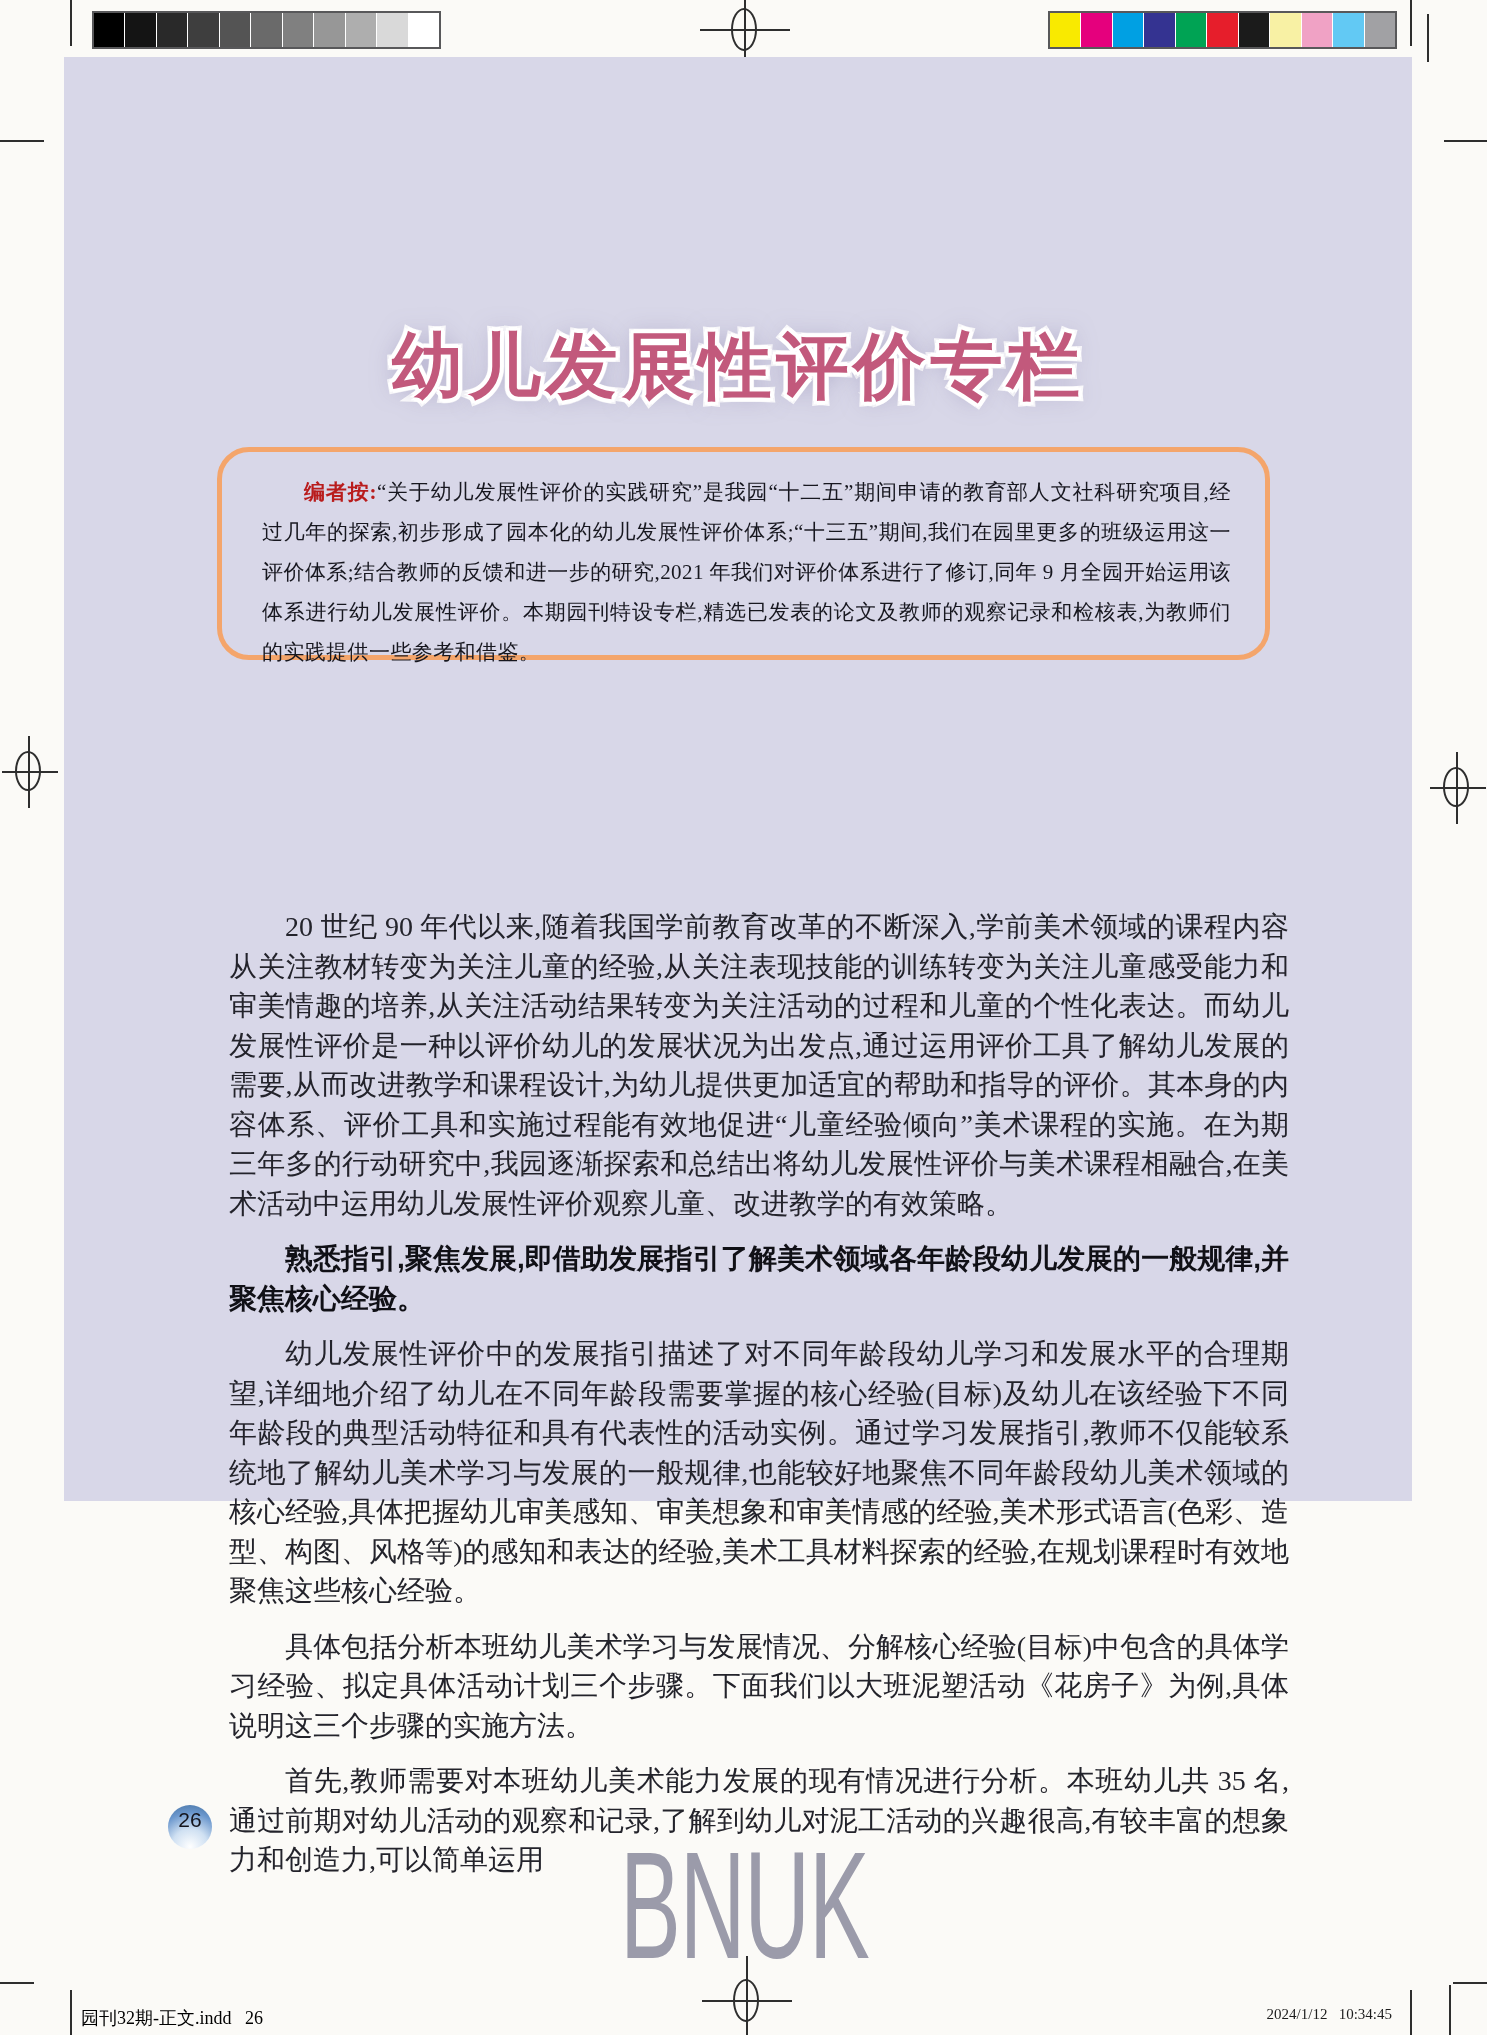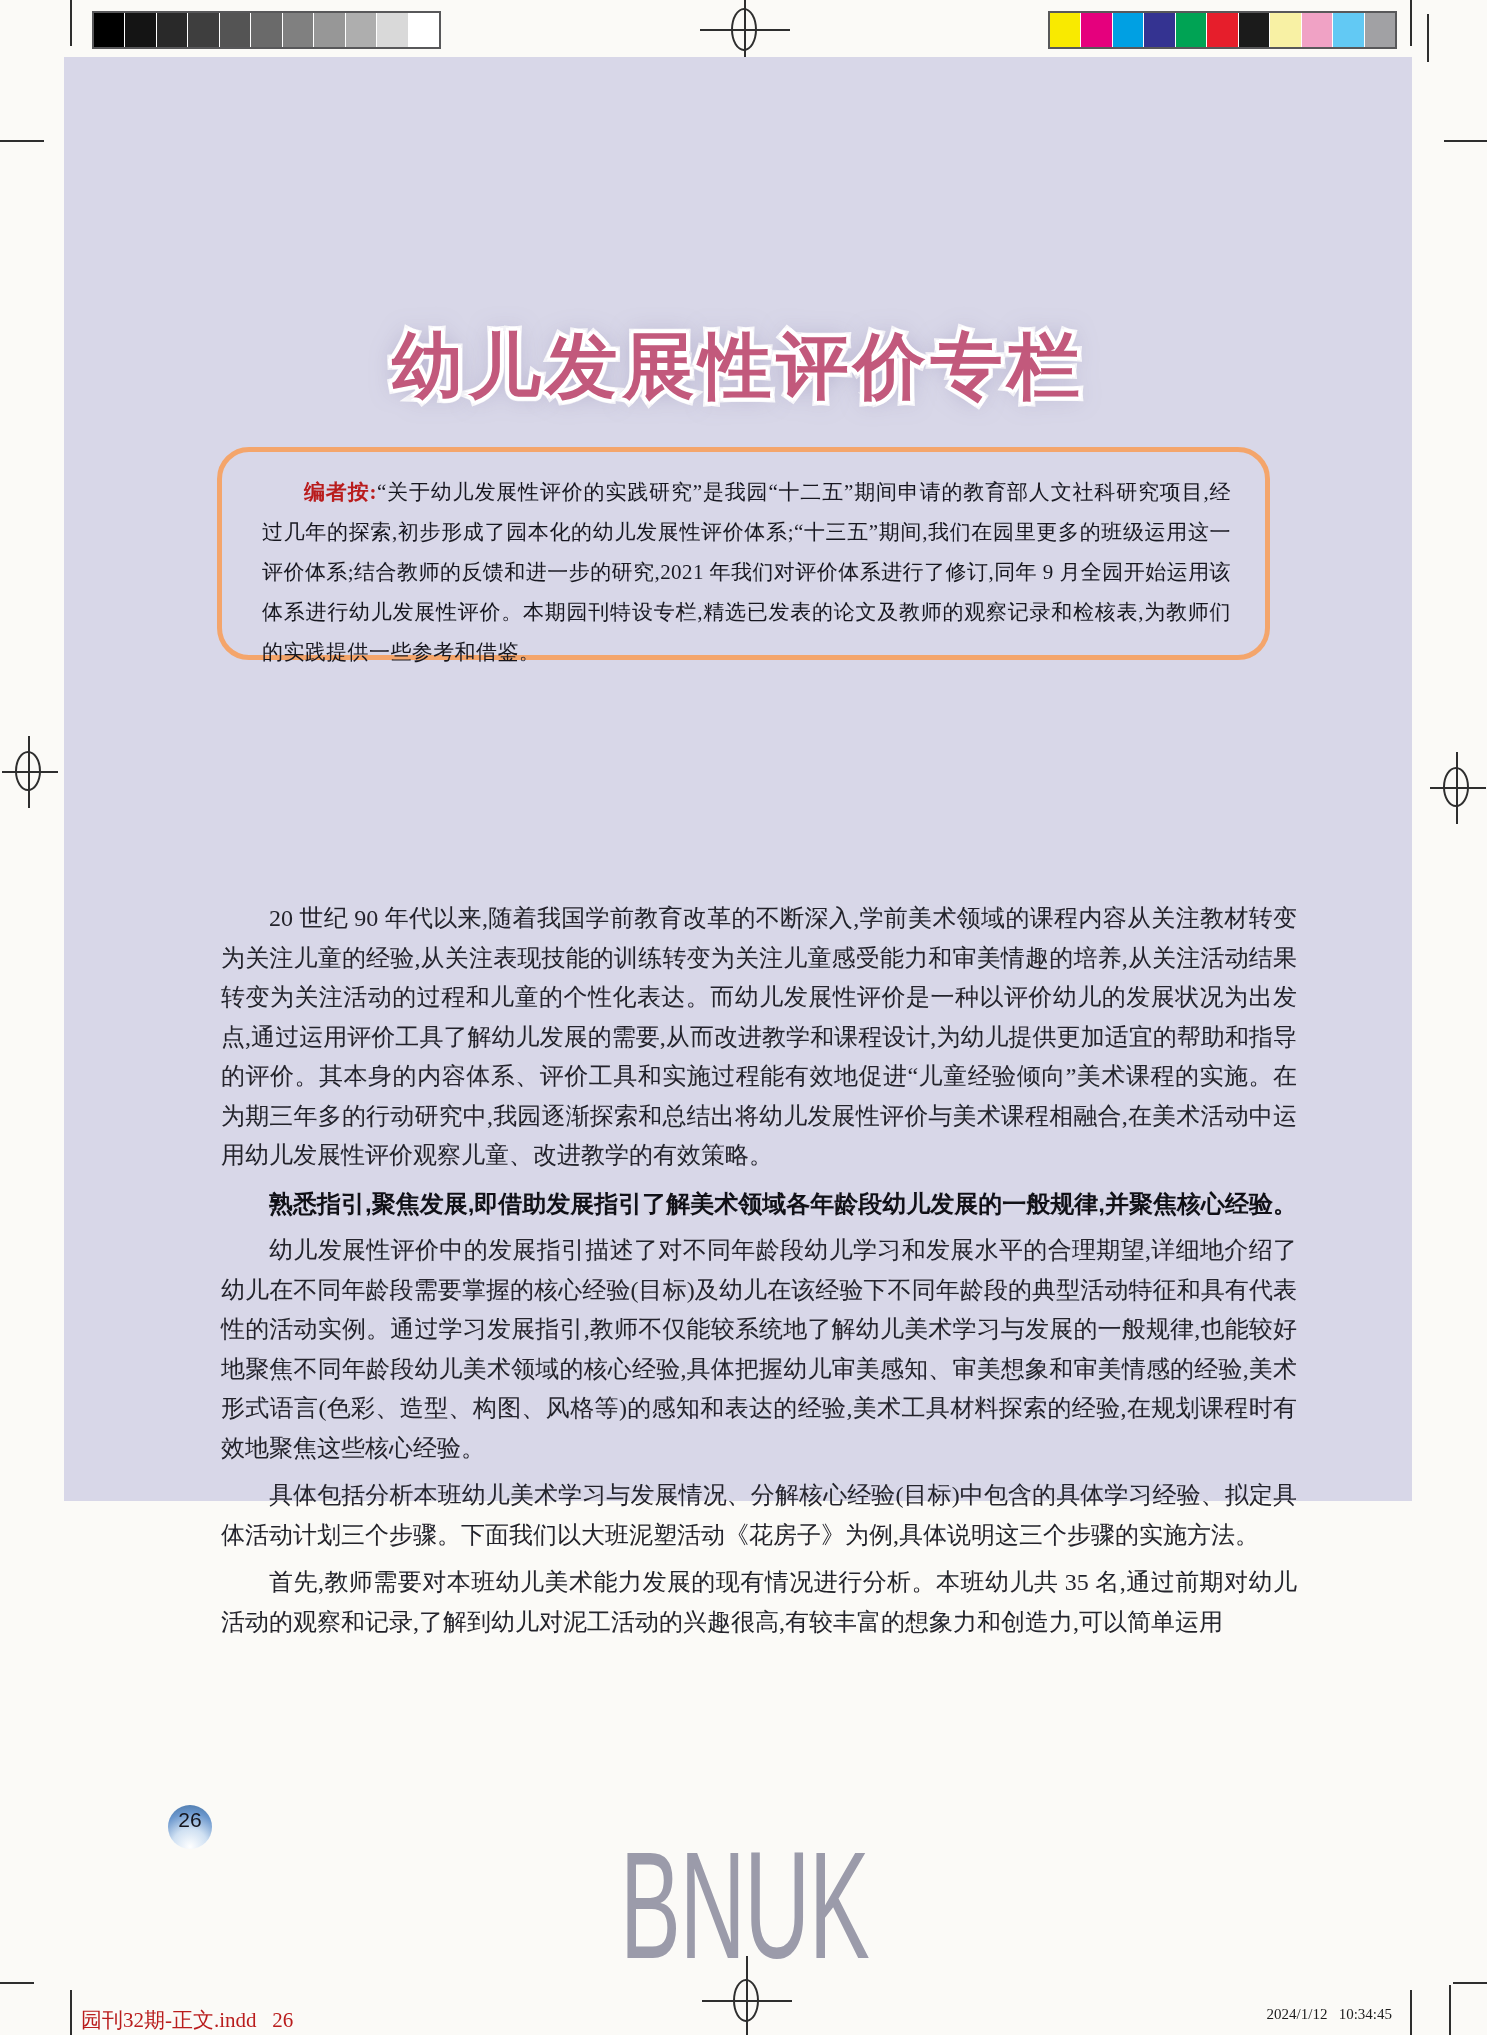--- a/index.html
+++ b/index.html
@@ -30,35 +30,35 @@
   .editor-box p{margin:0;font-size:21px;line-height:40px;text-indent:2em;text-align:justify;color:#17171f;letter-spacing:.4px;}
   .editor-box strong{font-weight:bold;color:#b91c1c;}
 
   
   .article-title{position:absolute;top:668px;left:0;width:100%;margin:0;text-align:center;
     font-family:"Liberation Sans",sans-serif;font-size:36px;font-weight:bold;letter-spacing:2px;color:#8cc455;}
   .authors{position:absolute;top:780px;left:0;width:100%;text-align:center;font-size:25px;color:#33333b;letter-spacing:3px;white-space:pre;}
 
   
   .body-text{position:absolute;left:149px;top:834px;width:1092px;}
-  .body-text p{margin:8px;font-size:24px;line-height:39.5px;text-indent:2em;text-align:justify;color:#23232b;}
+  .body-text p{margin:16px;font-size:28px;line-height:39.5px;text-indent:2em;text-align:justify;color:#23232b;}
   .body-text p.bold{font-family:"Liberation Sans",sans-serif;font-weight:700;color:#101016;}
 
   
   .page-badge{position:absolute;left:104px;top:1748px;width:44px;height:44px;border-radius:50%;
     background:radial-gradient(circle at 50% 95%,#ffffff 0%,#cfe0f2 38%,#6b97cd 72%,#44709f 100%);
     display:flex;justify-content:center;align-items:flex-start;padding-top:3px;box-sizing:border-box;
     font-family:"Liberation Sans",sans-serif;font-size:21px;color:#14141c;}
 
   
   .watermark{position:absolute;left:556px;top:1772px;font-family:"Liberation Sans",sans-serif;
     font-size:152px;line-height:1;color:#9b9baa;transform:scaleX(.6);transform-origin:0 0;letter-spacing:-2px;}
 
   
-  .footer-left{position:absolute;left:81px;top:2006px;font-size:21px;color:#b91c1c;white-space:pre;}
+  .footer-left{position:absolute;left:81px;top:2006px;font-size:18px;color:#000000;white-space:pre;}
   .footer-right{position:absolute;right:95px;top:2006px;font-size:15px;color:#1c1c1c;white-space:pre;}
 </style>
 </head>
 <body>
 
 <div class="sheet">
 
   <div class="stepbar" id="grayscale-bar">
       <div class="swatch" style="background: rgb(0, 0, 0);"></div>
       <div class="swatch" style="background: rgb(20, 20, 20);"></div>

